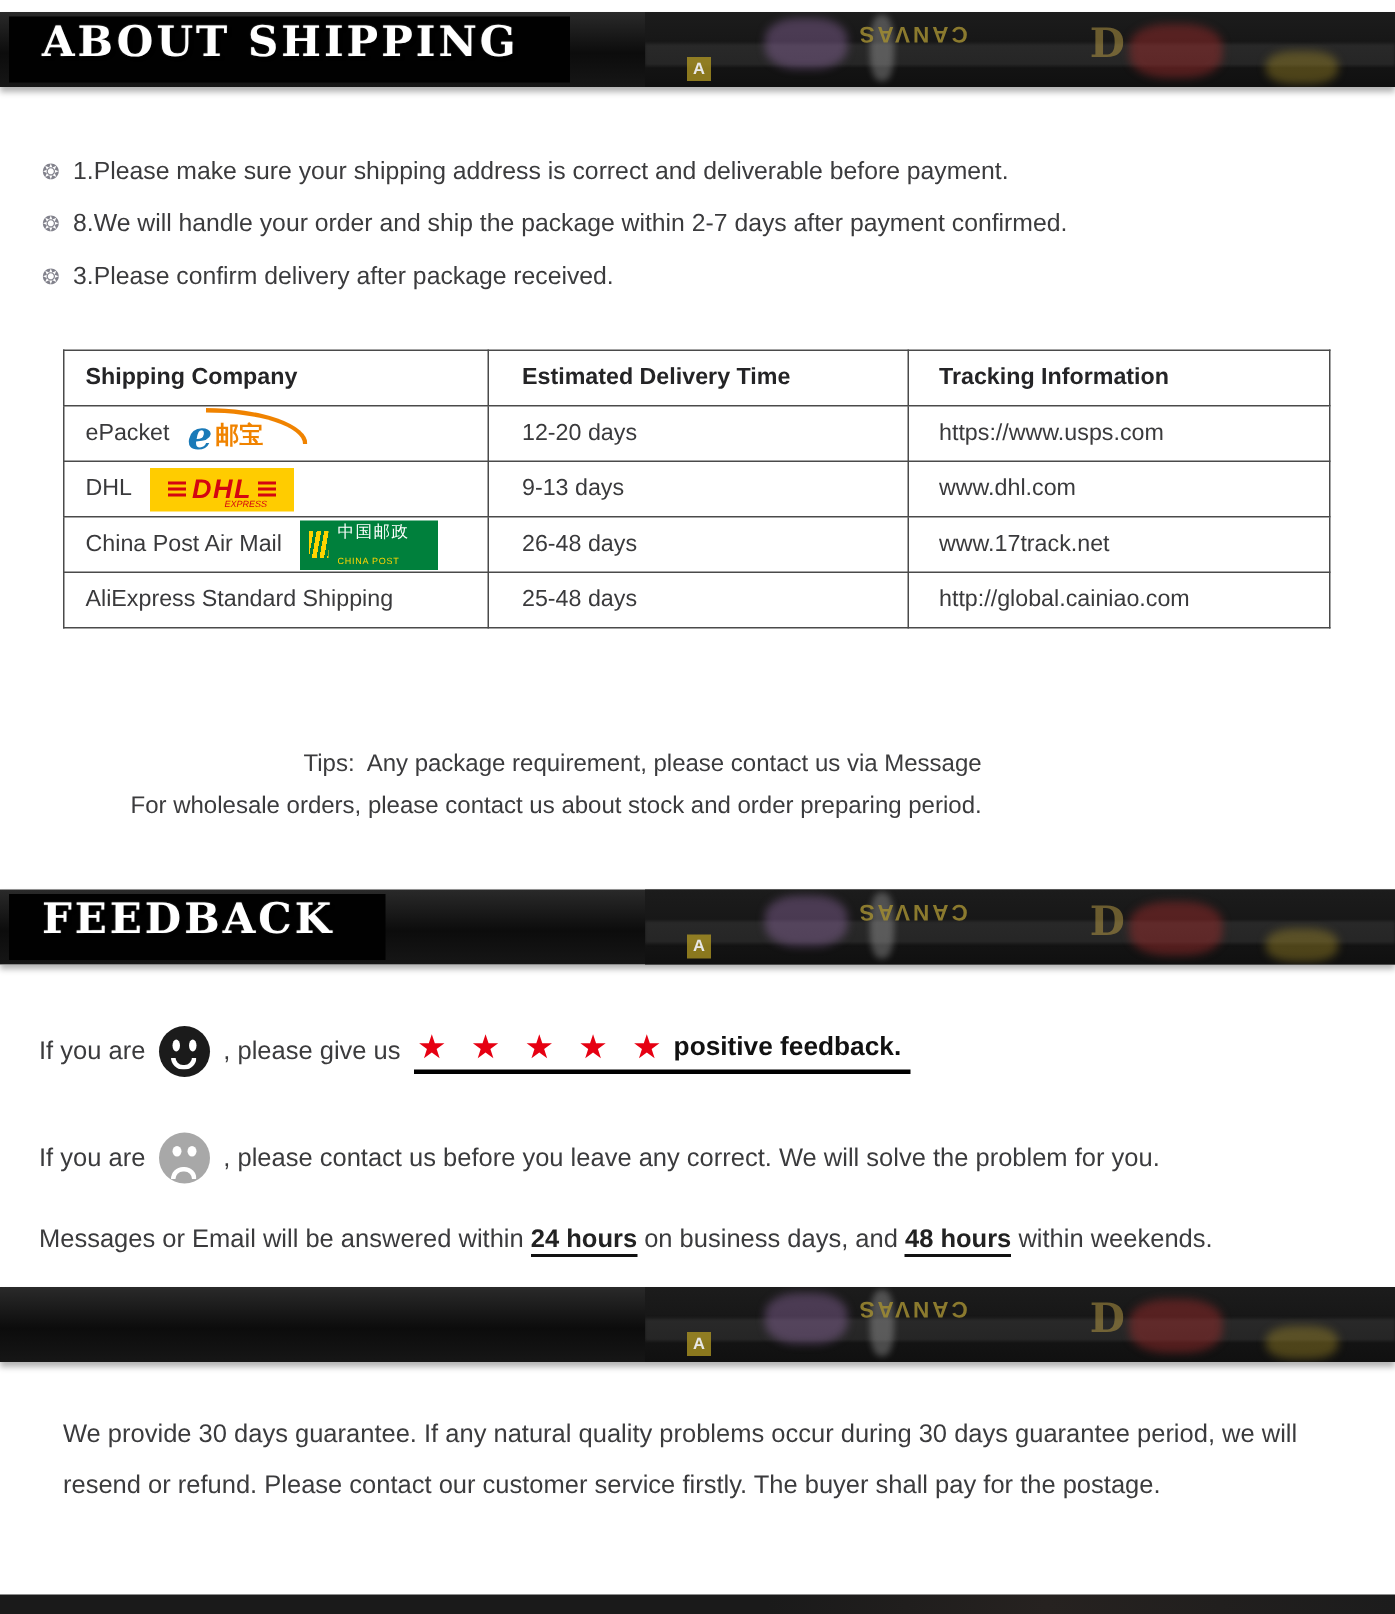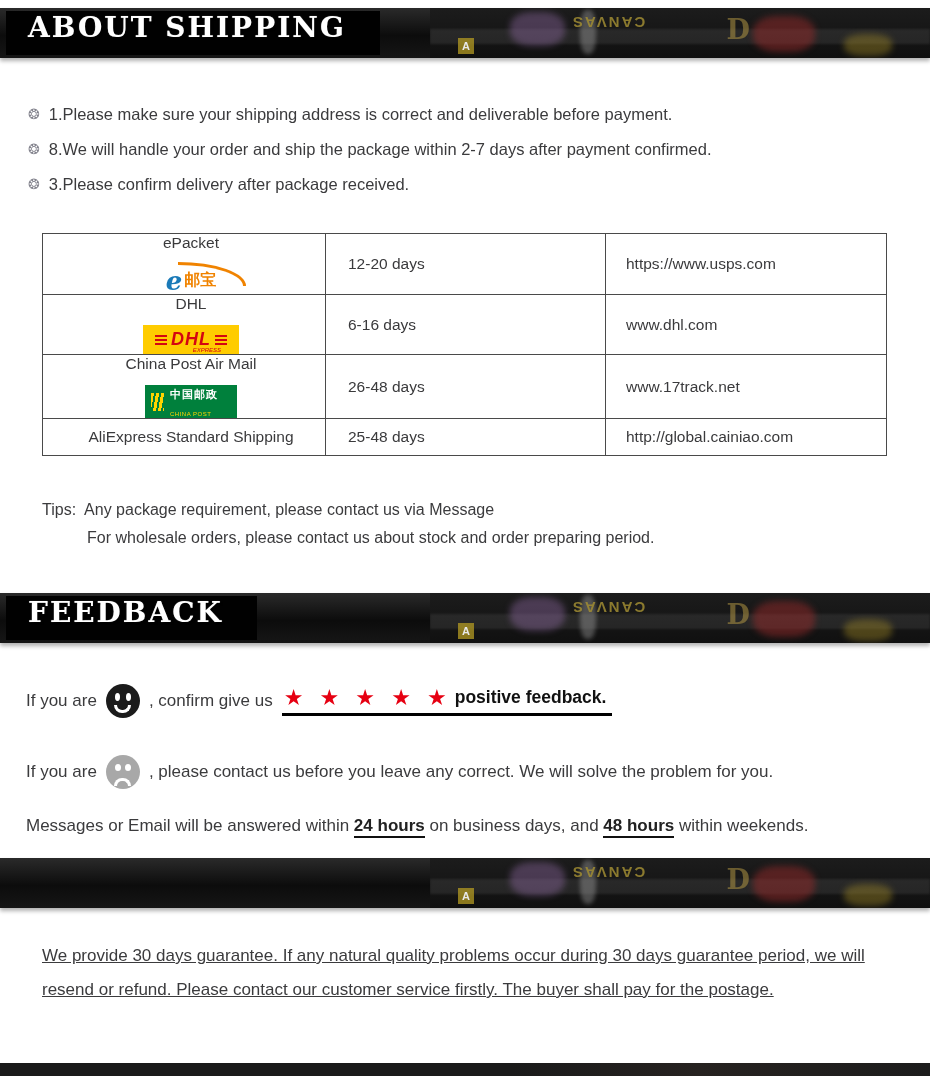--- a/index.html
+++ b/index.html
@@ -35,46 +35,46 @@
   .bullet-glyph { color:#82828c; font-size:14px; }
 
   
   .ship-table { position:absolute; top:233px; left:42px; width:844px; border-collapse:collapse; table-layout:fixed; }
   .ship-table col.c1 { width:283px; } .ship-table col.c2 { width:280px; } .ship-table col.c3 { width:281px; }
   .ship-table th, .ship-table td { border:1px solid #4a4a4a; height:37px; font-size:15.5px; color:#3a3a3c;
                                    padding:0 0 0 14px; text-align:left; vertical-align:middle; }
   .ship-table th { font-weight:bold; color:#242426; font-size:15.5px; }
   .ship-table td.time, .ship-table th.time { padding-left:22px; }
   .ship-table td.track, .ship-table th.track { padding-left:20px; }
-  .co-cell { display:flex; align-items:center; gap:12px;flex-direction:column; }
+  .co-cell { display:flex; align-items:center; gap:12px; }
 
   
   .logo-epacket { position:relative; display:inline-flex; align-items:flex-end; height:30px; padding-top:4px; }
   .logo-epacket .e  { font-family:"DejaVu Serif",serif; font-style:italic; font-weight:bold; color:#1a7ab8; font-size:26px; line-height:1; }
   .logo-epacket .cn { color:#f08300; font-weight:bold; font-size:16px; margin:0 0 3px 2px; }
   .logo-epacket .arc { position:absolute; left:12px; top:-2px; width:68px; height:24px;
                        border:solid #f08300; border-width:3px 3px 0 0; border-radius:0 100% 0 0 / 0 100% 0 0; }
   .logo-dhl { width:96px; height:29px; background:#ffcc00; display:flex; align-items:center; justify-content:center; position:relative; }
   .logo-dhl .txt { color:#d40511; font-weight:bold; font-style:italic; font-size:18px; letter-spacing:1px; }
   .dhl-dash { width:12px; height:2px; background:#d40511; margin:0 4px; box-shadow:0 -4px 0 #d40511, 0 4px 0 #d40511; }
   .logo-dhl .express { position:absolute; bottom:1px; right:18px; font-size:6px; color:#d40511; font-style:italic; }
   .logo-ems { display:flex; align-items:center; height:32px; }
   .ems-tri { width:36px; height:27px; margin-right:-8px;
              background:repeating-linear-gradient(to bottom,#f25c19 0 4px,#ffffff 4px 7px);
              clip-path:polygon(0 0,100% 0,62% 100%,42% 100%); }
   .logo-ems .txt { color:#1d50a2; font-weight:bold; font-style:italic; font-size:25px; letter-spacing:1px;
                    font-family:"DejaVu Sans",sans-serif; }
   .logo-cp { width:92px; height:33px; background:#00803c; display:flex; align-items:center; padding:2px 6px; gap:6px; }
   .cp-emblem { width:20px; height:18px; background:repeating-linear-gradient(100deg,#ffd400 0 3px,#00803c 3px 5px); }
-  .cp-cn { color:#ffffff; font-size:11px; font-weight:bold; letter-spacing:1px; line-height:1.2; white-space:nowrap; }
+  .cp-cn { color:#ffffff; font-size:11px; font-weight:normal; letter-spacing:1px; line-height:1.2; white-space:nowrap; }
   .cp-en { color:#ffd400; font-size:6px; letter-spacing:0.5px; }
 
   
   .tips { position:absolute; top:501px; left:42px; font-size:16px; color:#3b3b3d; }
-  .tips-row1 { display:flex; gap:8px; }
+  .tips-row1 { display:flex; gap:8px;justify-content:flex-end; }
   .tips-row2 { margin:10px 0 0 45px; }
 
   
   .fb-line1 { position:absolute; top:684px; left:26px; display:flex; align-items:center; gap:9px; font-size:17px; color:#3b3b3d; }
   .fb-line2 { position:absolute; top:755px; left:26px; display:flex; align-items:center; gap:9px; font-size:17px; color:#3b3b3d; width:900px; }
   .fb-line3 { position:absolute; top:792px; left:26px; font-size:17px; color:#3b3b3d; width:900px;margin-top:24px; }
   .face { position:relative; width:34px; height:34px; border-radius:50%; flex:0 0 auto; }
   .face.happy { background:#1b1b1b; }
   .face.sad   { background:#a8a8a8; }
   .face .eye { position:absolute; top:9px; width:5px; height:8px; border-radius:50%; background:#fff; }
@@ -83,21 +83,21 @@
   .face .mouth-smile { position:absolute; left:8px; bottom:5px; width:17px; height:8px;
                        border:3px solid #fff; border-top:none; border-radius:0 0 17px 17px; }
   .face .mouth-frown { position:absolute; left:8px; bottom:3px; width:17px; height:8px;
                        border:3px solid #fff; border-bottom:none; border-radius:17px 17px 0 0; }
   .ul-group { display:inline-flex; align-items:center; border-bottom:3px solid #000; padding:0 6px 4px 2px; }
   .stars { color:#e60012; font-size:22px; letter-spacing:5px; margin-right:3px; line-height:1; }
   .pos-fb { font-weight:bold; color:#111; font-size:17.5px; }
   .ul-bold { font-weight:bold; color:#222; border-bottom:2.5px solid #111; padding-bottom:1px; }
 
   
-  .warranty-text { position:absolute; top:939px; left:42px; width:845px; font-size:17px; line-height:34px; color:#3b3b3d;text-decoration:underline; }
+  .warranty-text { position:absolute; top:939px; left:42px; width:845px; font-size:17px; line-height:34px; color:#3b3b3d; }
 
   
   .bottom-strip { position:absolute; top:1063px; left:0; width:930px; height:13px;
                   background:linear-gradient(90deg,#1a1a1a 0%,#1a1a1a 55%,#262220 75%,#1c1c1c 100%); }
 </style>
 </head>
 <body>
 
 <div class="page">
 
@@ -132,20 +132,25 @@
     </div>
   </div>
 
   <table class="ship-table">
     <colgroup>
         <col class="c1">
         <col class="c2">
         <col class="c3">
       </colgroup>
     <tbody>
+        <tr>
+      <th>Shipping Company</th>
+      <th class="time">Estimated Delivery Time</th>
+      <th class="track">Tracking Information</th>
+    </tr>
     <tr>
       <td>
             <div class="co-cell">
         <span>ePacket</span>
         <span class="logo-epacket">
           <span class="arc"></span>
           <span class="e">e</span>
           <span class="cn">邮宝</span>
         </span>
       </div>
@@ -158,21 +163,21 @@
             <div class="co-cell">
         <span>DHL</span>
         <span class="logo-dhl">
           <span class="dhl-dash"></span>
           <span class="txt">DHL</span>
           <span class="dhl-dash"></span>
           <span class="express">EXPRESS</span>
         </span>
       </div>
           </td>
-      <td class="time">6-16 days</td>
+      <td class="time">9-13 days</td>
       <td class="track">www.dhl.com</td>
     </tr>
     <tr>
       <td>
             <div class="co-cell">
         <span>China Post Air Mail</span>
         <span class="logo-cp">
           <span class="cp-emblem"></span>
           <span class="cp-text">
             <span class="cp-cn">中国邮政</span>
@@ -220,21 +225,21 @@
     </div>
   </div>
 
   <div class="fb-line1">
     <span>If you are</span>
     <span class="face happy">
       <span class="eye l"></span>
         <span class="eye r"></span>
         <span class="mouth-smile"></span>
     </span>
-    <span>, confirm give us</span>
+    <span>, please give us</span>
     <span class="ul-group">
       <span class="stars">★ ★ ★ ★ ★</span>
       <span class="pos-fb">positive feedback.</span>
     </span>
   </div>
 
   <div class="fb-line2">
     <span>If you are</span>
     <span class="face sad">
       <span class="eye l"></span>

